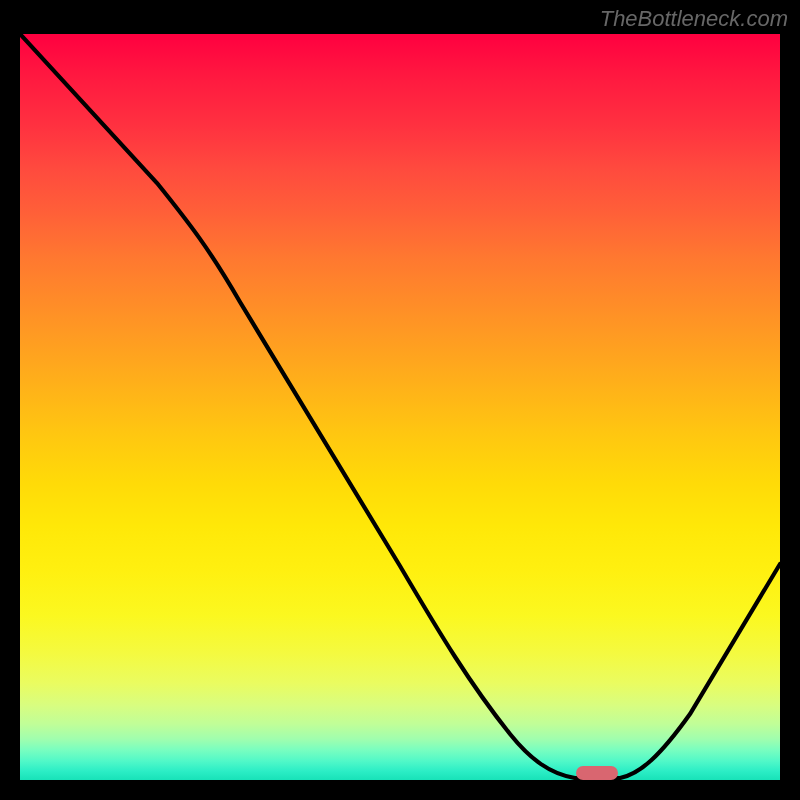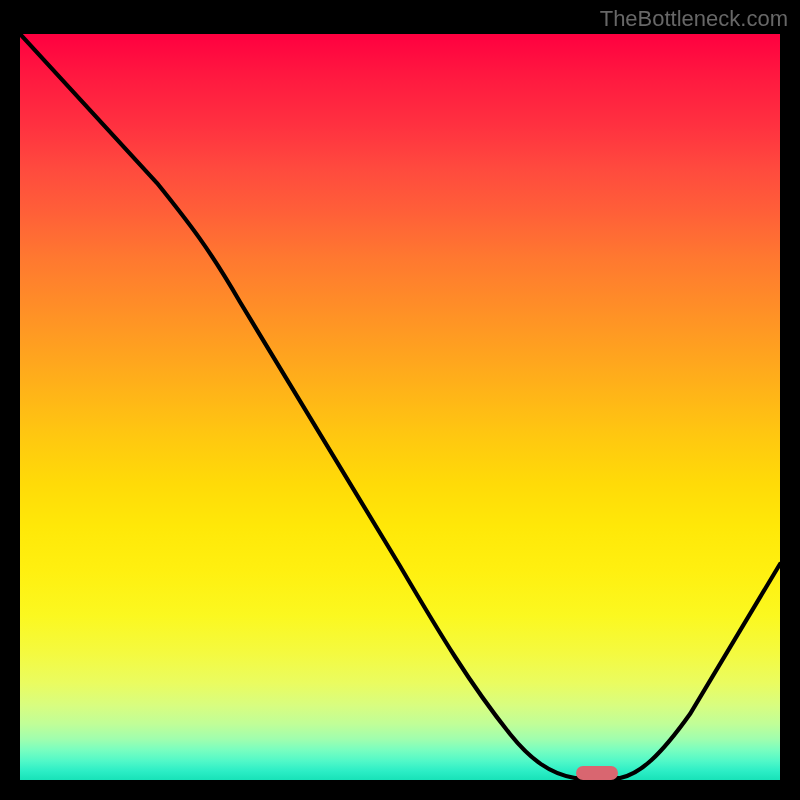--- a/index.html
+++ b/index.html
@@ -12,20 +12,21 @@
     font-family: Arial, sans-serif;
   }
   .watermark {
     position: absolute;
     top: 6px;
     right: 12px;
     color: #676767;
     font-size: 22px;
     font-weight: 500;
     z-index: 10;
+    font-style: italic;
   }
   .chart-frame {
     position: absolute;
     top: 34px;
     left: 20px;
     width: 760px;
     height: 746px;
     background: #000;
   }
   .gradient-bg {

